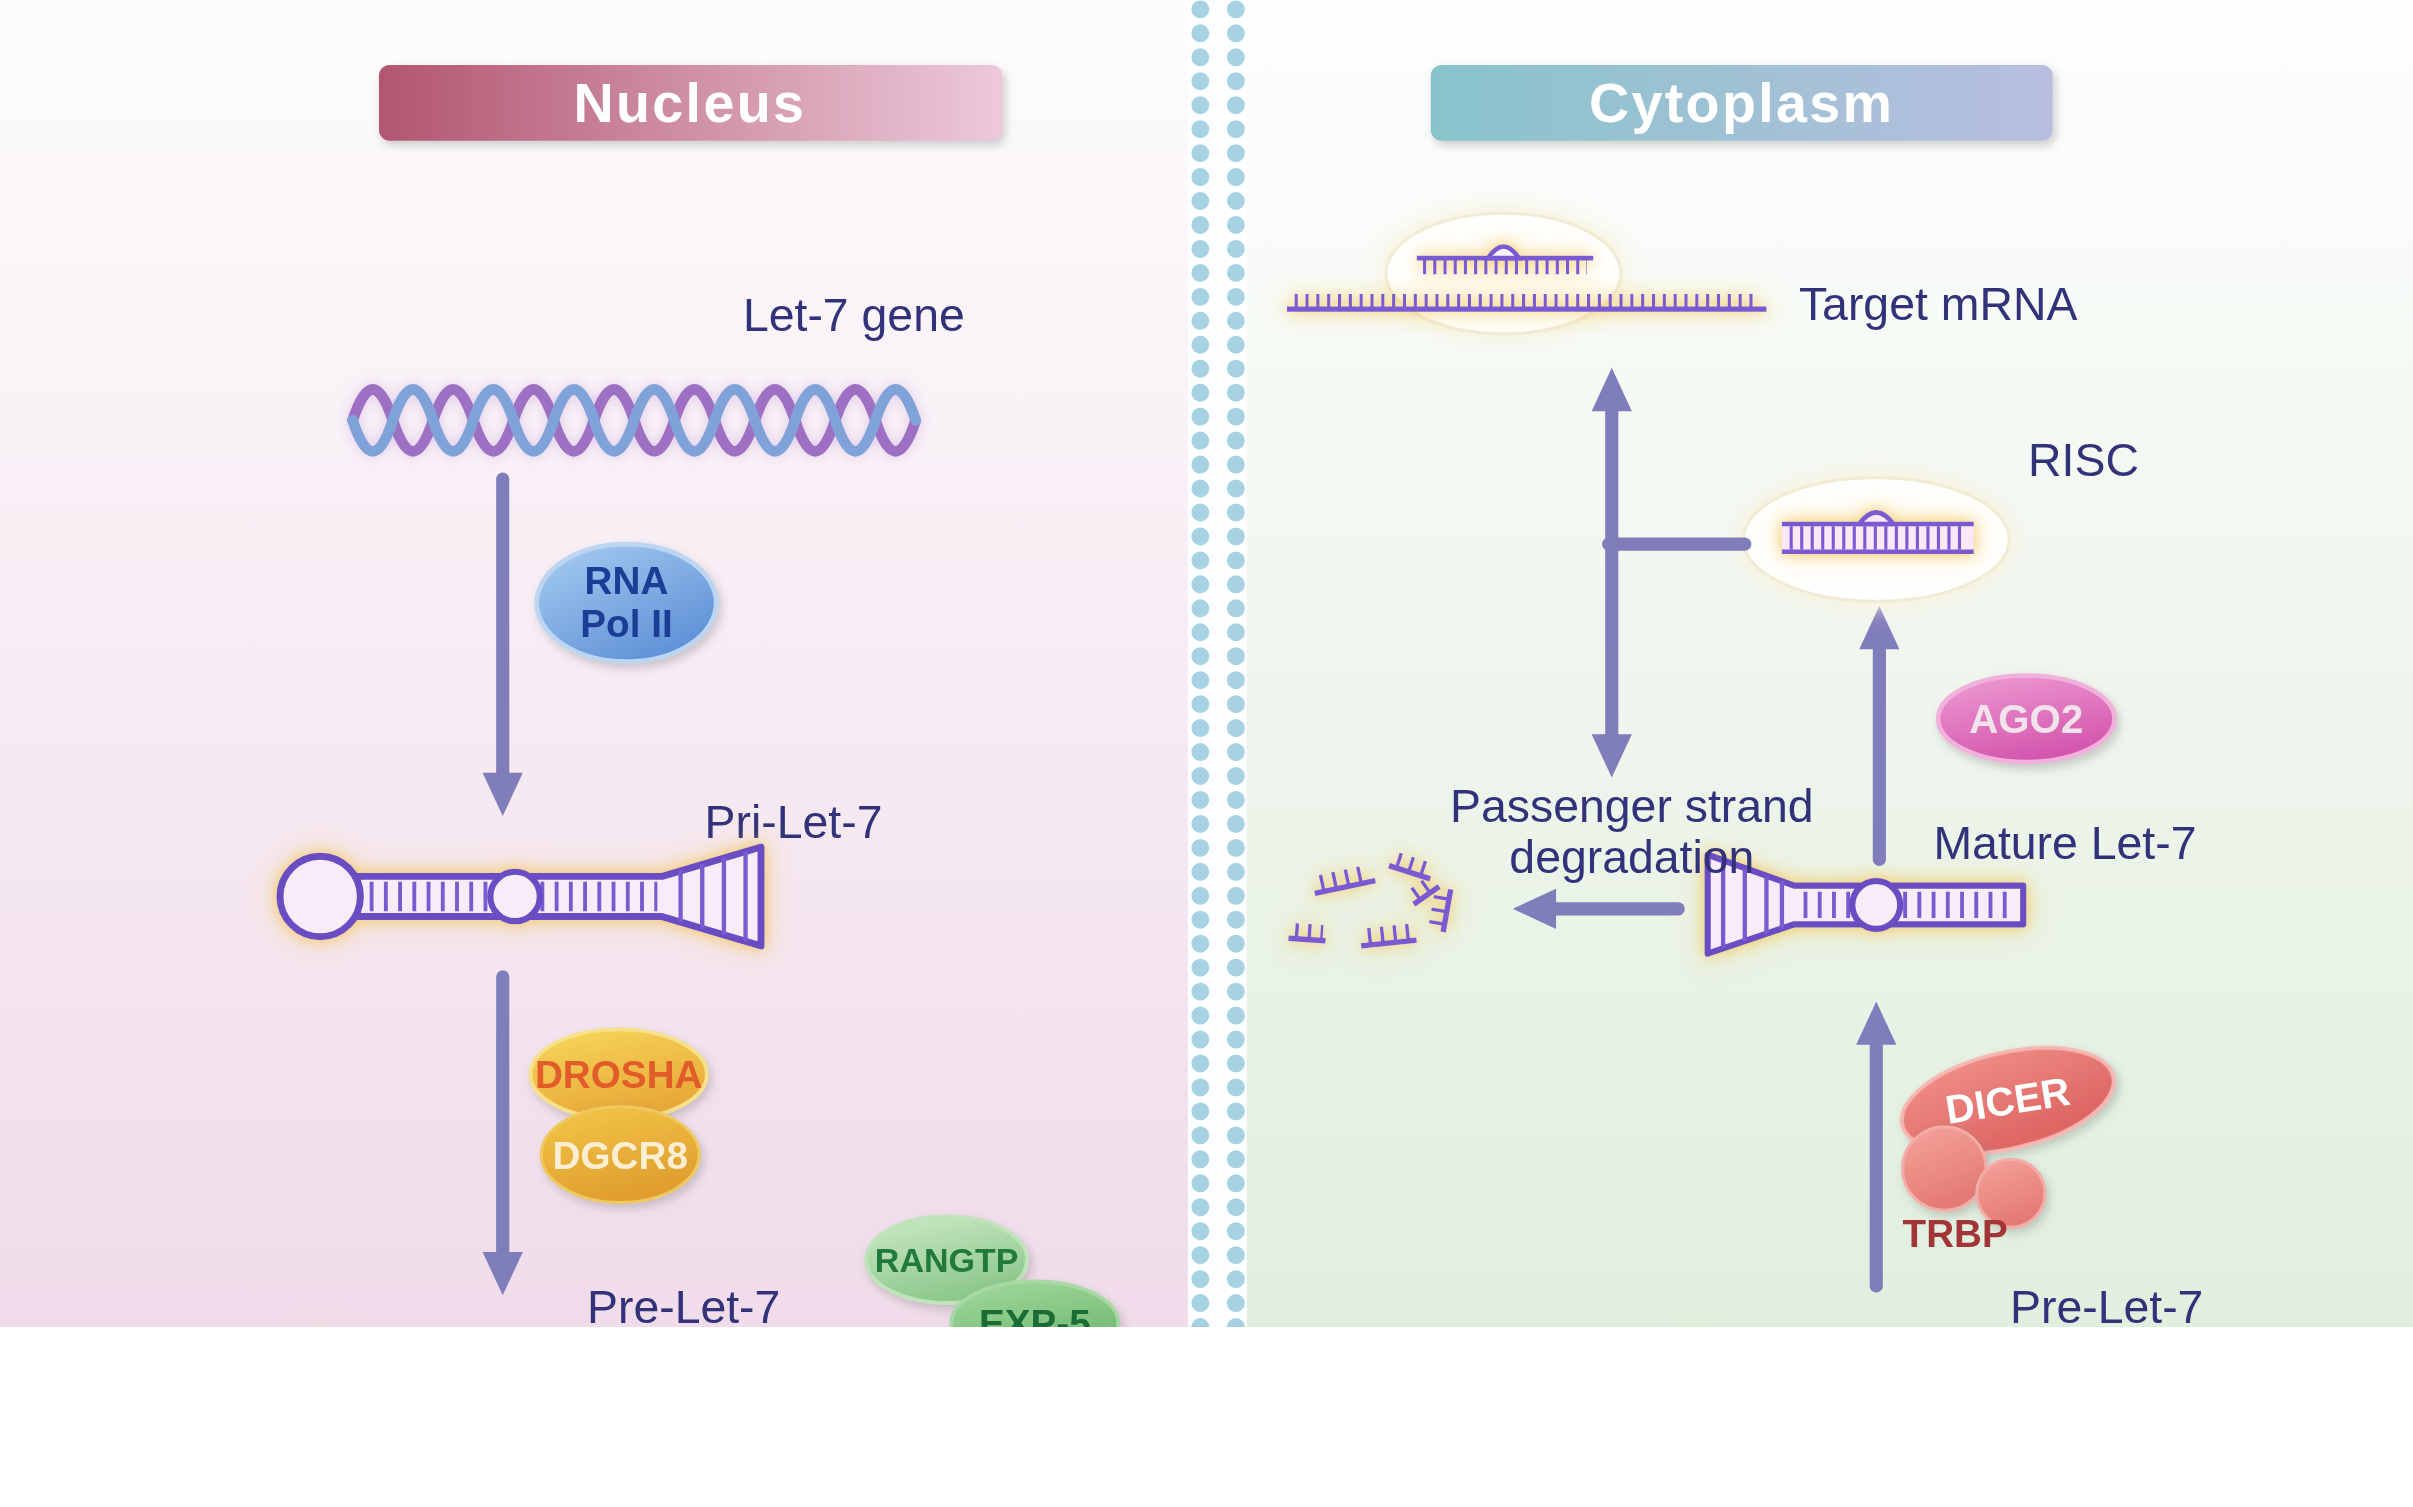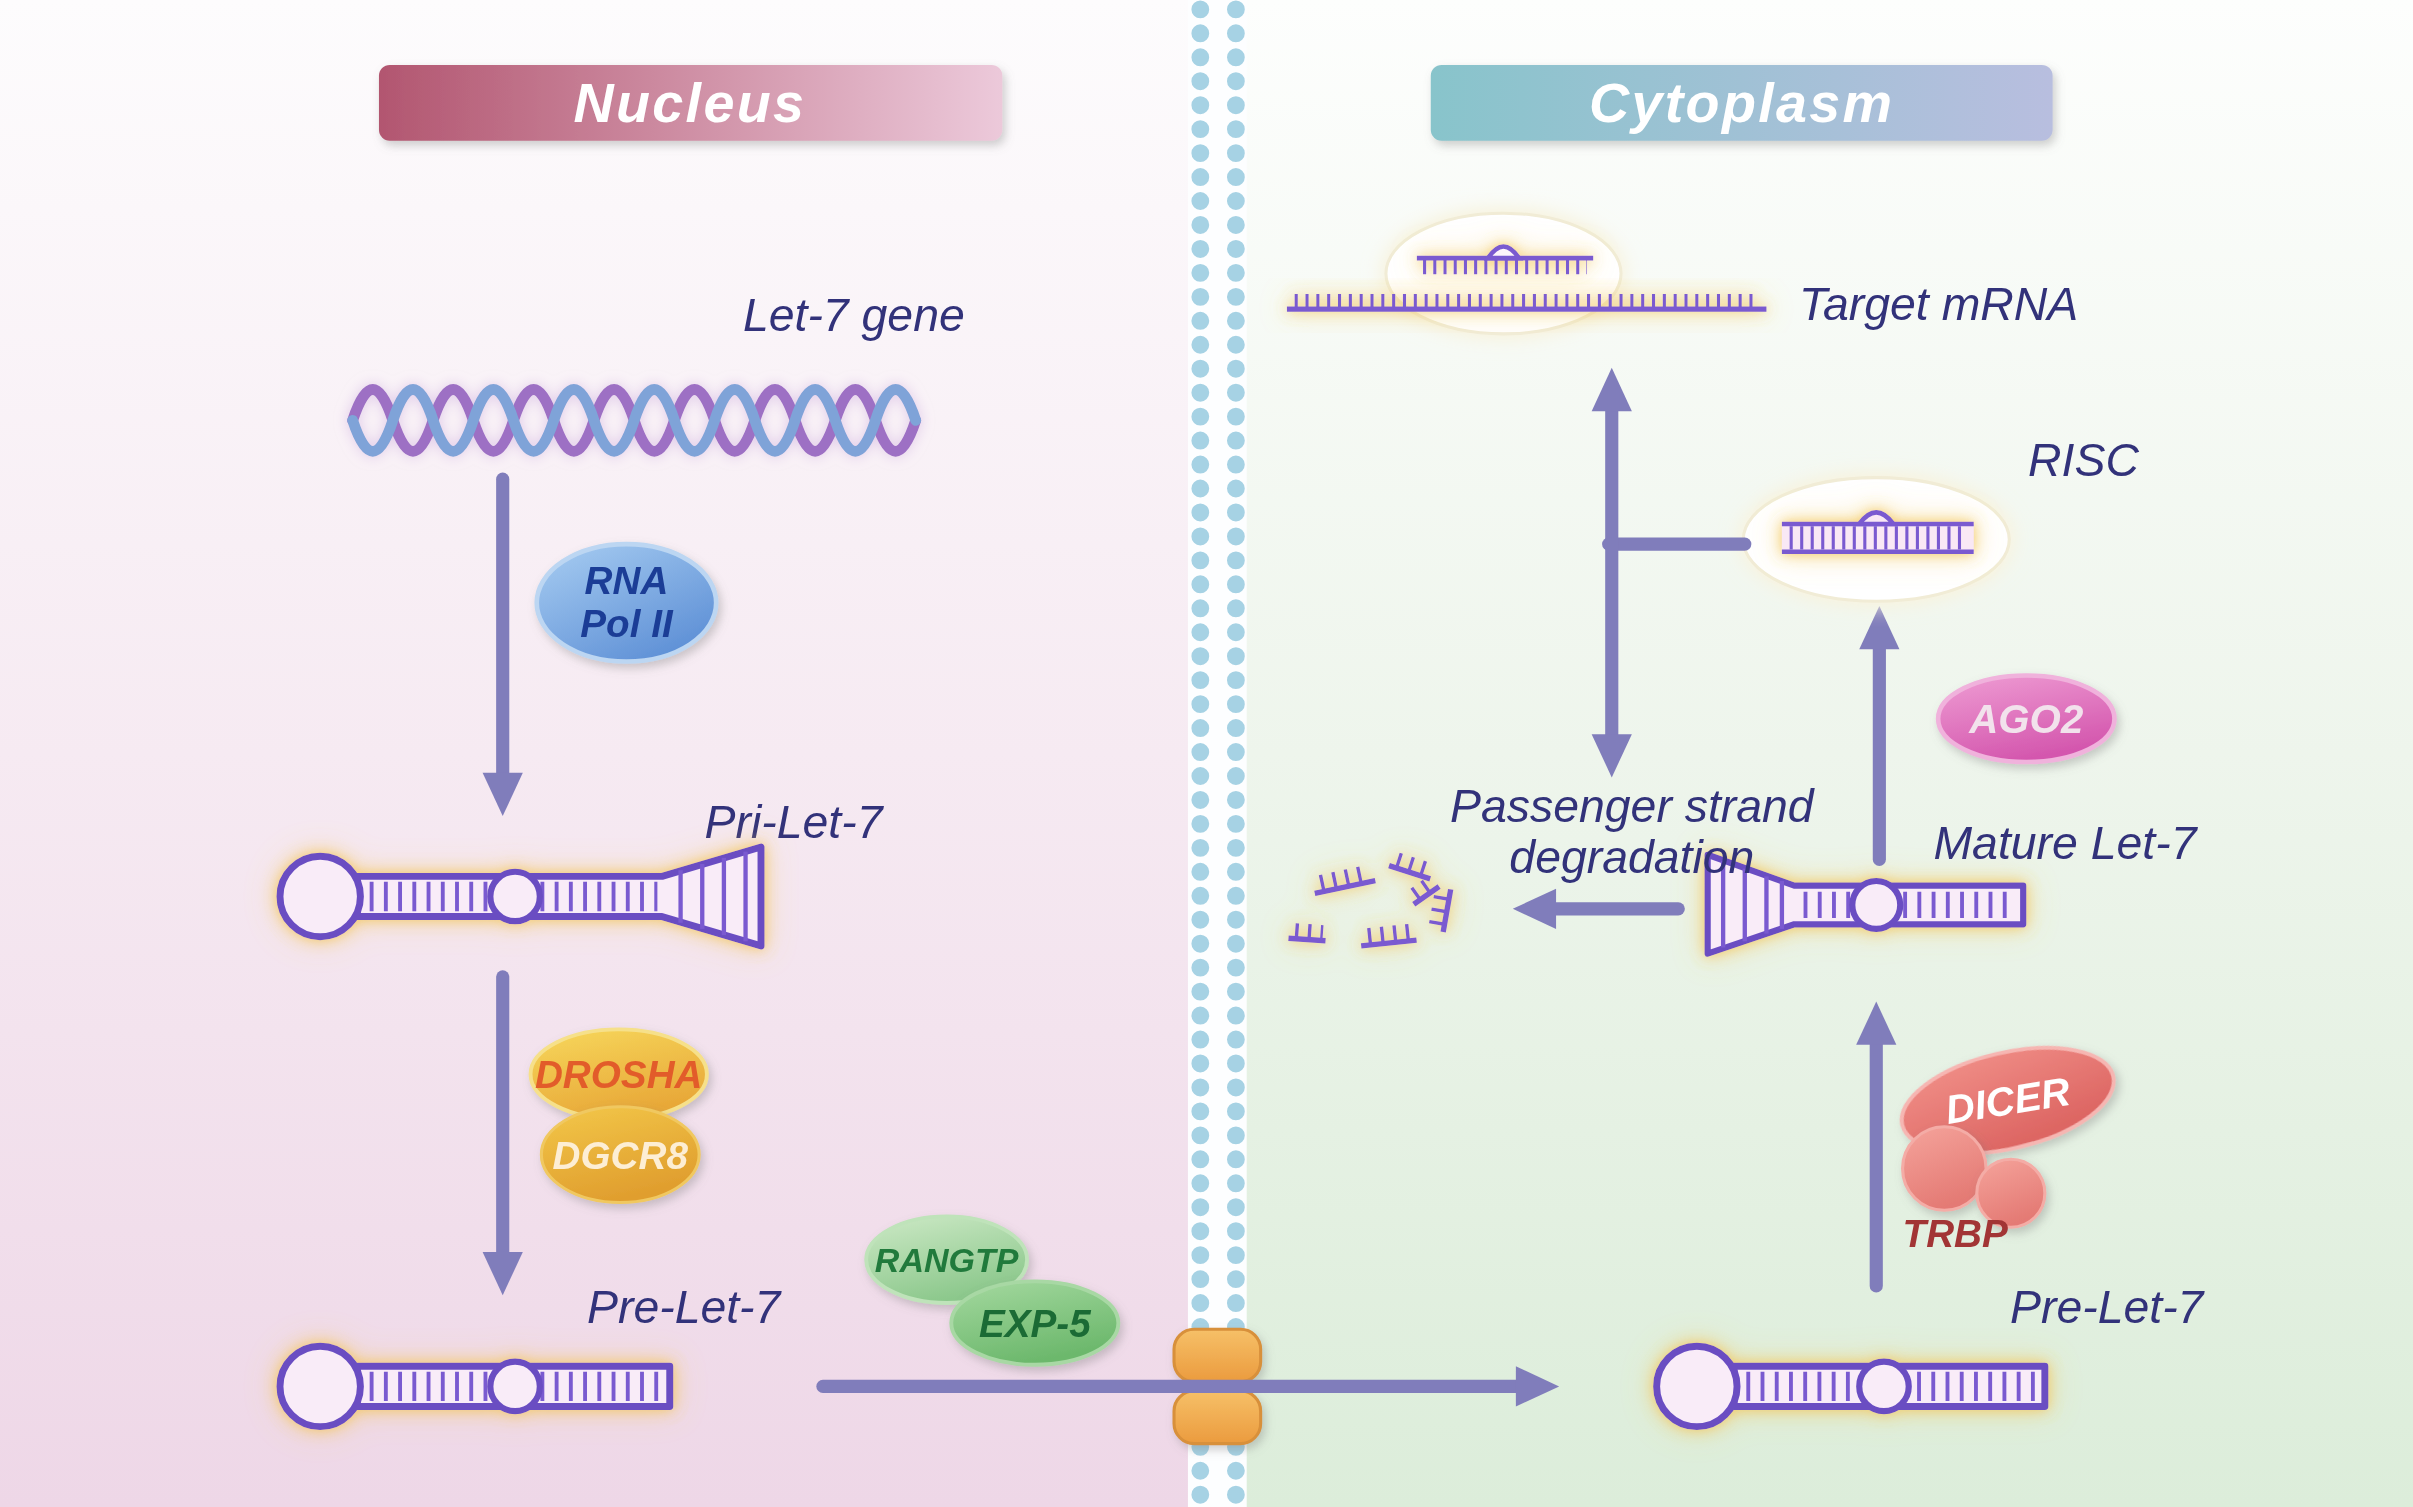--- a/index.html
+++ b/index.html
@@ -1,17 +1,17 @@
 <!DOCTYPE html>
 <html style="font-size:11px"><head>
 <meta charset="utf-8">
 <style>
   html,body{margin:0;padding:0;}
   body{width:2413px;height:1507px;background:#ffffff;font-family:"Liberation Sans",sans-serif;}
-  #canvas{position:relative;width:2413px;height:1507px;overflow:hidden;font-style:italic;}
+  #canvas{position:relative;width:2413px;height:1327px;overflow:hidden;}
   #canvas svg{display:block;width:2413px;height:1507px;}
   text{font-family:"Liberation Sans",sans-serif;}
   .lbl{font-size:30px;fill:#32327a;}
   .banner-txt{font-size:36px;font-weight:bold;fill:#ffffff;letter-spacing:1.5px;}
   .enz{font-weight:bold;}
 </style>
 </head>
 <body>
 
 <div id="canvas">

